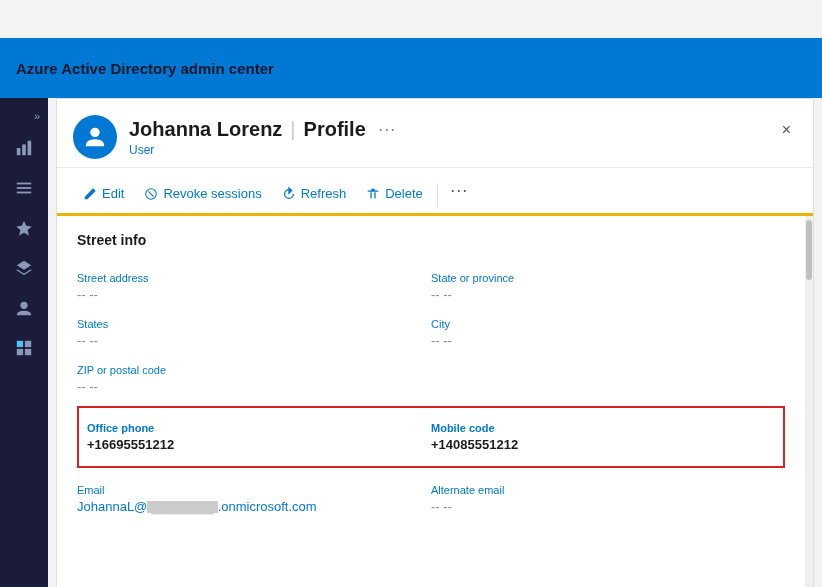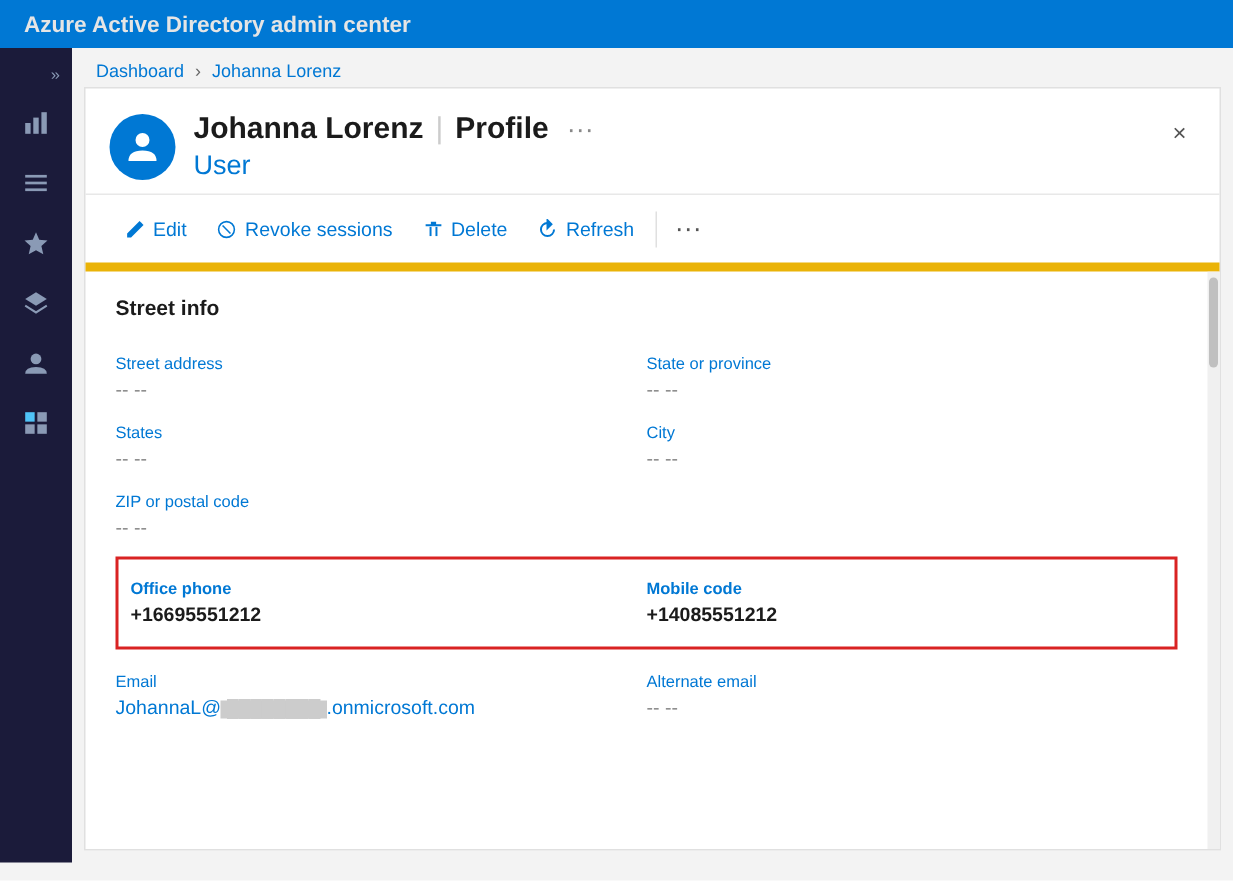--- a/index.html
+++ b/index.html
@@ -1,27 +1,28 @@
 <!DOCTYPE html>
 <html><head>
   <meta charset="utf-8">
   <style>
     * { box-sizing: border-box; margin: 0; padding: 0; }
     body { font-family: 'Segoe UI', sans-serif; font-size: 13px; background: #f3f3f3; width: 822px; height: 587px; overflow: hidden; }
 
     
     .top-header {
       background: #0078d4;
-      color: #e5e5e5;
+      color: #0f172a;
       padding: 10px 16px;
       font-size: 15px;
       font-weight: 600;
-      height: 32px;
-      display: flex;
-      align-items: center;
+      height: 60px;
+      display: flex;
+      align-items: center;
+      margin-top: 38px;
     }
 
     .main-layout {
       display: flex;
       height: 543px;
     }
 
     
     .sidebar {
       width: 48px;
@@ -120,21 +121,21 @@
       color: #1b1b1b;
       display: flex;
       align-items: center;
       gap: 8px;
     }
     .panel-title-text h1 .divider-pipe {
       color: #ccc;
       font-weight: 300;
     }
     .panel-title-text .subtitle {
-      font-size: 18px;
+      font-size: 12px;
       color: #0078d4;
       margin-top: 2px;
     }
 
     .panel-header-actions {
       display: flex;
       align-items: center;
       gap: 8px;
       padding-top: 4px;
     }
@@ -142,24 +143,24 @@
       font-size: 16px;
       color: #555;
       cursor: pointer;
       padding: 2px 6px;
       font-weight: 400;
     }
 
     
     .toolbar {
       display: flex;
-      align-items: center;
+      align-items: flex-end;
       padding: 6px 16px;
       gap: 0;
-      border-bottom: 6px solid #eab308;
+      border-bottom: 3px solid #eab308;
     }
 
     .toolbar-btn {
       display: flex;
       align-items: center;
       gap: 5px;
       padding: 6px 10px;
       font-size: 13px;
       color: #0078d4;
       cursor: pointer;
@@ -315,25 +316,20 @@
         <rect x="2" y="2" width="7" height="7" fill="#4fc3f7"></rect>
         <rect x="11" y="2" width="7" height="7" fill="#8a9ab5"></rect>
         <rect x="2" y="11" width="7" height="7" fill="#8a9ab5"></rect>
         <rect x="11" y="11" width="7" height="7" fill="#8a9ab5"></rect>
       </svg>
     </div>
   </div>
 
   <div class="content">
 
-    <div class="breadcrumb">
-      <a>Dashboard</a>
-      <span class="separator"> › </span>
-      <a>Johanna Lorenz</a>
-    </div>
 
     <div class="panel">
 
       <div class="panel-header">
         <div class="panel-title-area">
           <div class="avatar">
             <svg viewBox="0 0 24 24" xmlns="http://www.w3.org/2000/svg">
               <circle cx="12" cy="8" r="4" fill="white"></circle>
               <path d="M4 20 Q4 14 12 14 Q20 14 20 20" fill="white"></path>
             </svg>
@@ -361,35 +357,35 @@
           <span>Edit</span>
         </button>
         <button class="toolbar-btn">
           <svg viewBox="0 0 16 16" xmlns="http://www.w3.org/2000/svg" fill="none" stroke="#0078d4" stroke-width="1.2">
             <circle cx="8" cy="8" r="6"></circle>
             <line x1="5" y1="5" x2="11" y2="11"></line>
           </svg>
           <span>Revoke sessions</span>
         </button>
         <button class="toolbar-btn">
+          <svg viewBox="0 0 16 16" xmlns="http://www.w3.org/2000/svg" fill="none" stroke="#0078d4" stroke-width="1.5">
+            <path d="M13 8A5 5 0 1 1 8 3"></path>
+            <polyline points="8,1 11,4 8,7" fill="#0078d4" stroke="none"></polyline>
+            <polygon points="8,1 11,4 8,7" fill="#0078d4"></polygon>
+          </svg>
+          <span>Refresh</span>
+        </button>
+        <button class="toolbar-btn">
           <svg viewBox="0 0 16 16" xmlns="http://www.w3.org/2000/svg" fill="#0078d4">
             <rect x="5" y="6" width="1.5" height="7"></rect>
             <rect x="9.5" y="6" width="1.5" height="7"></rect>
             <path d="M2 4h12v1.5H2zM6 2h4v2H6z"></path>
           </svg>
           <span>Delete</span>
         </button>
-        <button class="toolbar-btn">
-          <svg viewBox="0 0 16 16" xmlns="http://www.w3.org/2000/svg" fill="none" stroke="#0078d4" stroke-width="1.5">
-            <path d="M13 8A5 5 0 1 1 8 3"></path>
-            <polyline points="8,1 11,4 8,7" fill="#0078d4" stroke="none"></polyline>
-            <polygon points="8,1 11,4 8,7" fill="#0078d4"></polygon>
-          </svg>
-          <span>Refresh</span>
-        </button>
         <div class="toolbar-separator"></div>
         <div class="toolbar-more">···</div>
       </div>
 
       <div class="panel-body-wrapper">
         <div class="panel-body">
           <div class="section-title">Street info</div>
 
           <div class="contact-grid">
 

